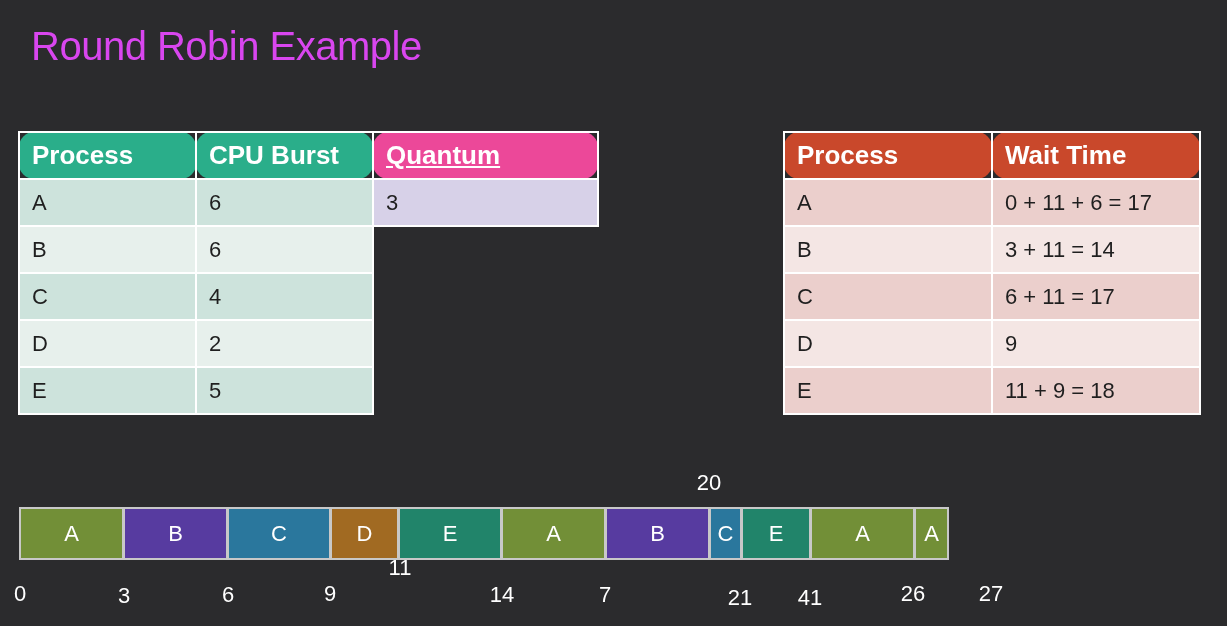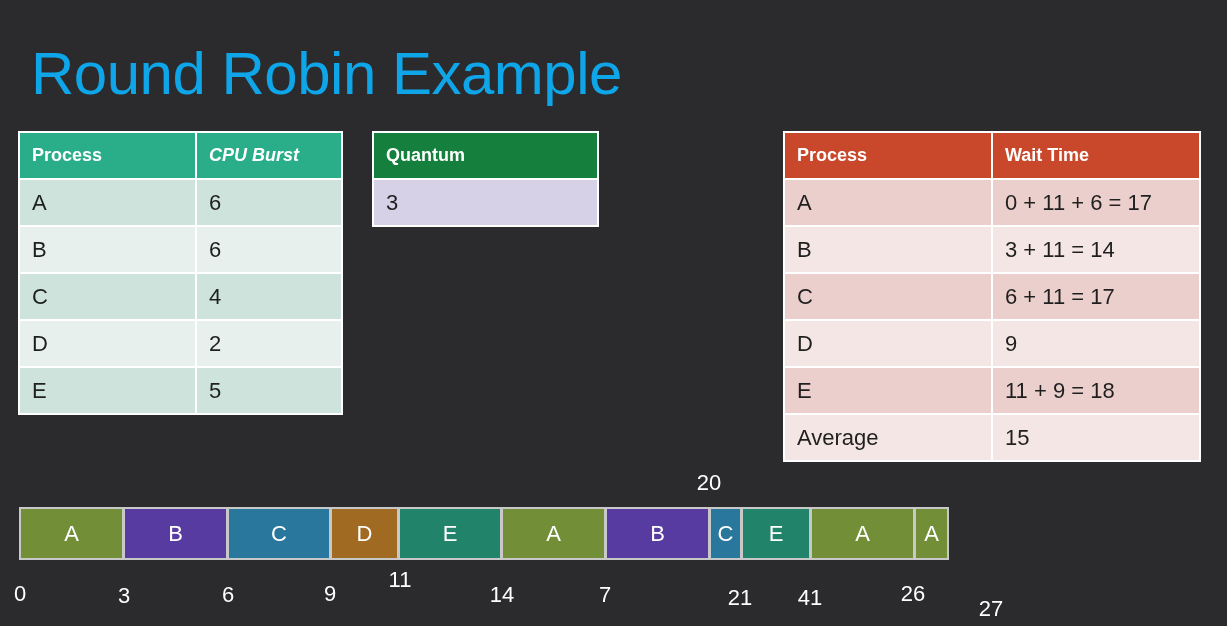--- a/index.html
+++ b/index.html
@@ -1,41 +1,40 @@
 <!DOCTYPE html>
 <html><head>
 <meta charset="utf-8">
 <style>
   html, body { margin:0; padding:0; }
   body {
     width:1227px; height:626px; background:#2b2b2d; position:relative; overflow:hidden;
     font-family:"Liberation Sans", "DejaVu Sans", sans-serif; color:#fff;
   }
   .title {
-    position:absolute; left:31px; top:6px; font-size:60px; font-weight:400;
-    letter-spacing:-0.5px; color:#0ea5e9; line-height:80px;
+    position:absolute; left:31px; top:6px; font-size:40px; font-weight:400;
+    letter-spacing:-0.5px; color:#d946ef; line-height:80px;
     font-family:"Liberation Sans", sans-serif;
-    margin-top:28px;
   }
   table { border-collapse:collapse; position:absolute; }
   td, th {
     border:2px solid #ffffff; height:43px; padding:0 12px; text-align:left;
     font-size:22px; color:#1f1f1f; font-weight:400; box-sizing:border-box;
   }
-  th { color:#ffffff; font-weight:700; font-size:18px; }
+  th { color:#ffffff; font-weight:700; font-size:26px;border-radius:15px; }
   
   #proc-table { left:18px; top:131px; }
   #proc-table th { background:#2aae8a; }
   #proc-table tr.odd td { background:#cde3dc; }
   #proc-table tr.even td { background:#e7f0ec; }
   #proc-table .c1 { width:177px; }
-  #proc-table .c2 { width:146px;font-style:italic; }
+  #proc-table .c2 { width:177px; }
   
   #quantum-table { left:372px; top:131px; }
-  #quantum-table th { background:#15803d; width:225px; }
+  #quantum-table th { background:#ec4899; width:225px;text-decoration:underline; }
   #quantum-table td { background:#d7d1e8; }
   
   #wait-table { left:783px; top:131px; }
   #wait-table th { background:#c9482b; }
   #wait-table tr.odd td { background:#ebcfcc; }
   #wait-table tr.even td { background:#f4e6e4; }
   #wait-table .c1 { width:208px; }
   #wait-table .c2 { width:208px; }
   tr { height:47px; }
 
@@ -111,45 +110,41 @@
     <td>6 + 11 = 17</td>
   </tr>
   <tr class="even">
     <td>D</td>
     <td>9</td>
   </tr>
   <tr class="odd">
     <td>E</td>
     <td>11 + 9 = 18</td>
   </tr>
-  <tr class="even">
-    <td>Average</td>
-    <td>15</td>
-  </tr>
 </tbody>
   </table>
 
 <div class="gantt">
   <div class="block" style="left:19px;width:105px;background:#728f37">A</div>
   <div class="block" style="left:123px;width:105px;background:#573ba0">B</div>
   <div class="block" style="left:227px;width:104px;background:#2a779d">C</div>
   <div class="block" style="left:330px;width:69px;background:#a16a22">D</div>
   <div class="block" style="left:398px;width:104px;background:#21846a">E</div>
   <div class="block" style="left:501px;width:105px;background:#728f37">A</div>
   <div class="block" style="left:605px;width:105px;background:#573ba0">B</div>
   <div class="block" style="left:709px;width:33px;background:#2a779d">C</div>
   <div class="block" style="left:741px;width:70px;background:#21846a">E</div>
   <div class="block" style="left:810px;width:105px;background:#728f37">A</div>
   <div class="block" style="left:914px;width:35px;background:#728f37">A</div>
 
   <div class="tick" style="left:20px;top:581px">0</div>
   <div class="tick" style="left:124px;top:583px">3</div>
   <div class="tick" style="left:228px;top:582px">6</div>
   <div class="tick" style="left:330px;top:581px">9</div>
-  <div class="tick" style="left:400px;top:567px">11</div>
+  <div class="tick" style="left:400px;top:555px">11</div>
   <div class="tick" style="left:502px;top:582px">14</div>
   <div class="tick" style="left:605px;top:582px">7</div>
   <div class="tick" style="left:709px;top:470px">20</div>
   <div class="tick" style="left:740px;top:585px">21</div>
   <div class="tick" style="left:810px;top:585px">41</div>
   <div class="tick" style="left:913px;top:581px">26</div>
-  <div class="tick" style="left:991px;top:596px">27</div>
+  <div class="tick" style="left:991px;top:581px">27</div>
 </div>
 
 </body></html>

